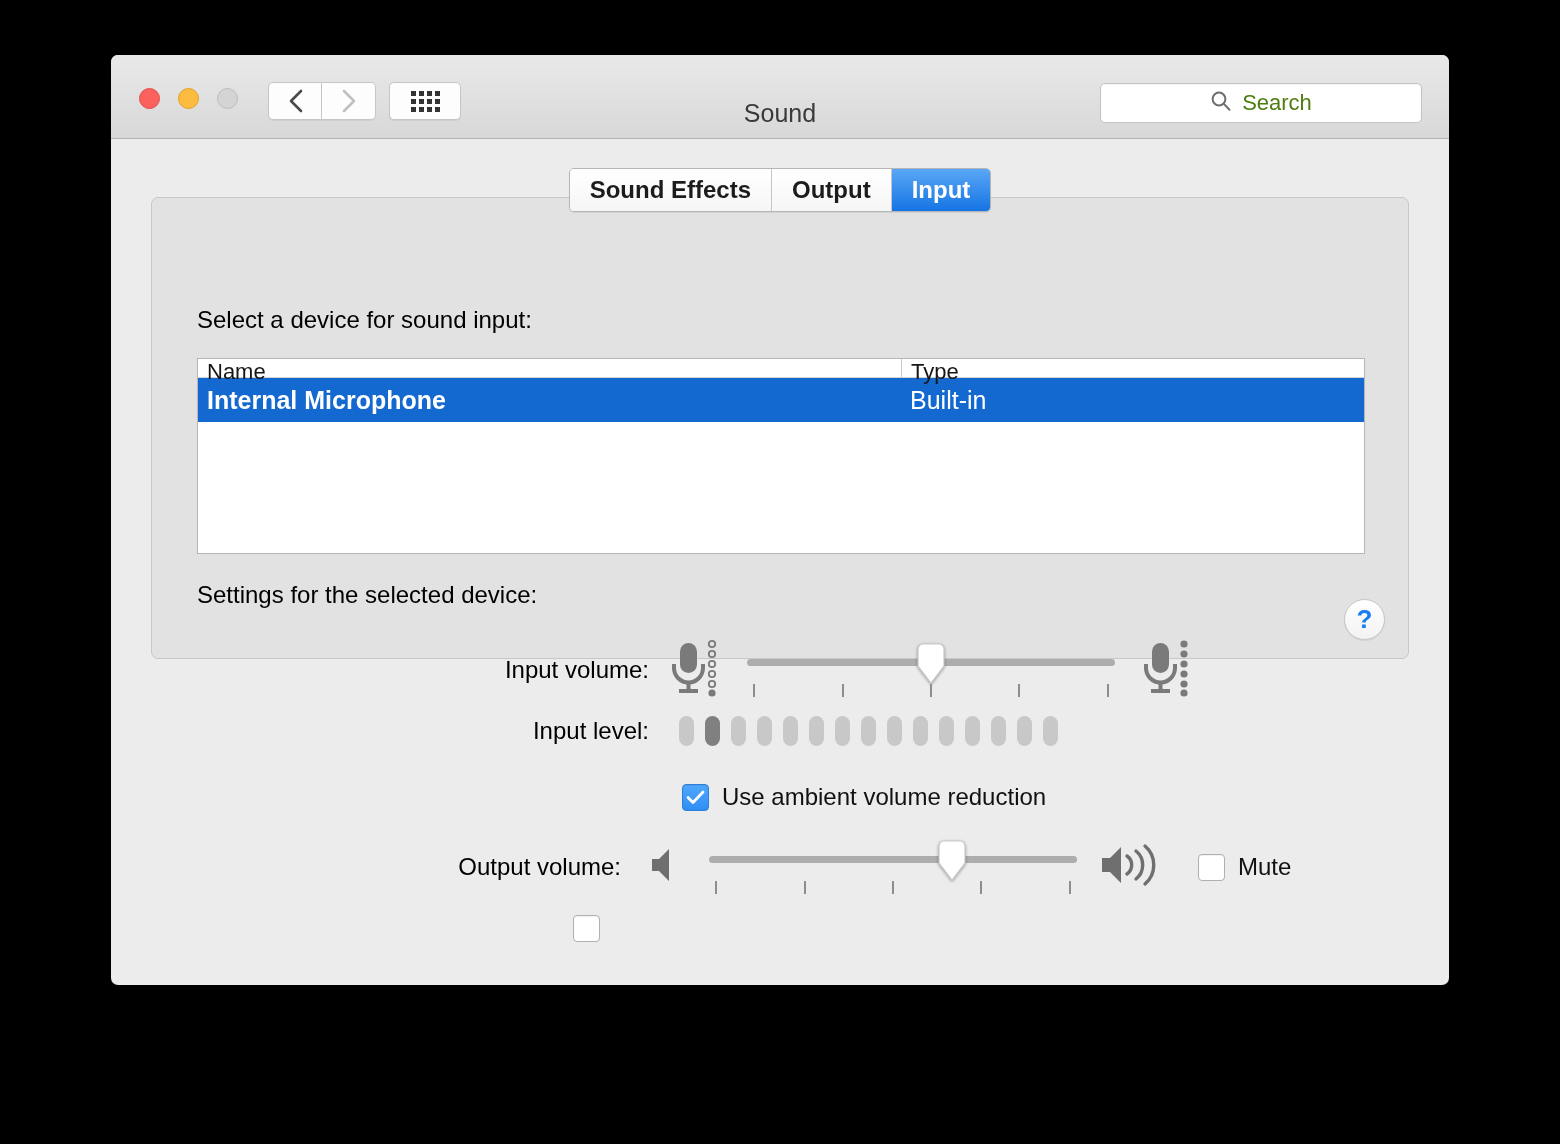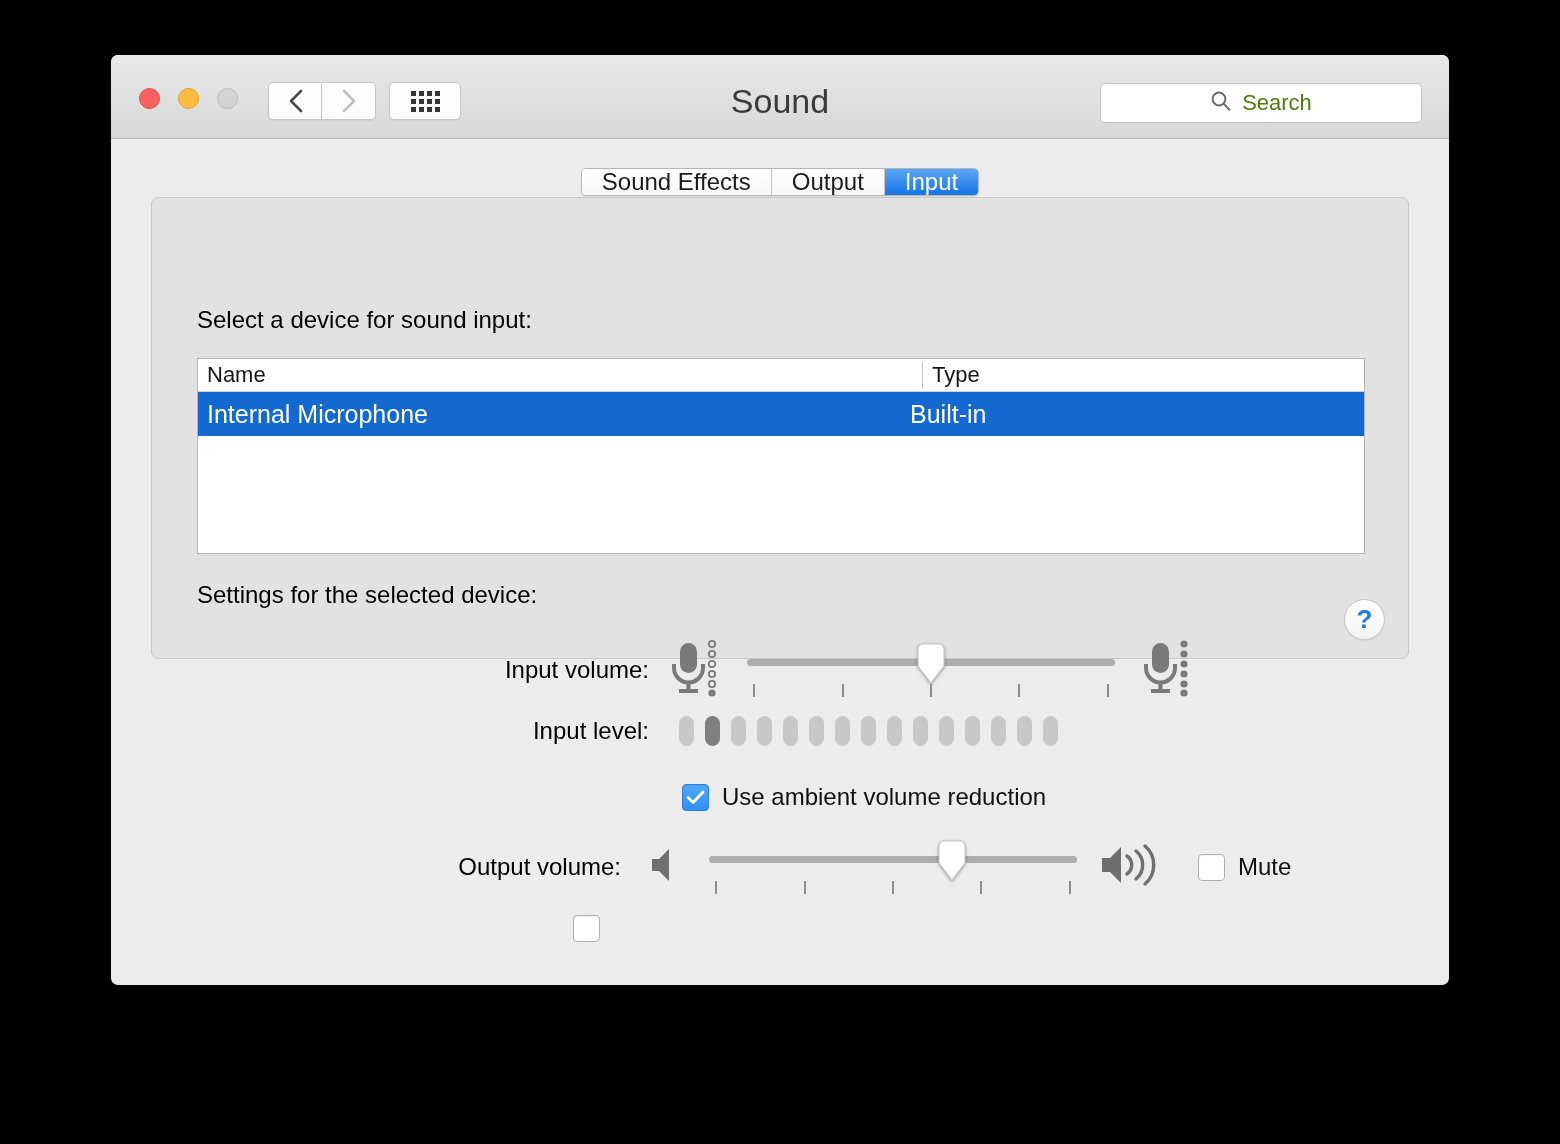--- a/index.html
+++ b/index.html
@@ -53,23 +53,23 @@
     background: #fdfdfd;
     border: 1px solid #c6c6c6;
     border-radius: 5px;
     display: flex; align-items: center; justify-content: center;
     box-shadow: 0 1px 1px rgba(0,0,0,0.06);
   }
   .griddots { display: grid; grid-template-columns: repeat(4, 5px); gap: 3px; }
   .griddots i { width: 5px; height: 5px; background: #333; display: block; }
 
   .wintitle {
-    position: absolute; left: 0; top: 4px; width: 100%; height: 84px;
-    display: flex; align-items: center; justify-content: center;
-    font-size: 34px; color: #3a3a3a;
+    position: absolute; left: 0; top: 16px; width: 100%; height: 84px;
+    display: flex; align-items: center; justify-content: center;
+    font-size: 25px; color: #3a3a3a;
   }
 
   .searchbox {
     position: absolute; right: 27px; top: 28px;
     width: 322px; height: 40px;
     background: #fff;
     border: 1px solid #c3c3c3;
     border-radius: 5px;
     display: flex; align-items: center; justify-content: center;
     gap: 10px;
@@ -84,27 +84,28 @@
     z-index: 5;
   }
   .tabs {
     display: flex;
     border: 1px solid #b6b6b6;
     border-radius: 5px;
     overflow: hidden;
     box-shadow: 0 1px 1px rgba(0,0,0,0.07);
   }
   .tab {
-    height: 26px;
+    height: 42px;
     padding: 0 20px;
     display: flex; align-items: center; justify-content: center;
     font-size: 24px;
     color: #1c1c1c;
     background: linear-gradient(to bottom, #ffffff 0%, #f6f6f6 100%);
     border-right: 1px solid #c5c5c5;
+    font-weight: bold;
   }
   .tab:last-child { border-right: none; }
   .tab.active {
     background: linear-gradient(to bottom, #5aa7f5 0%, #1574e4 100%);
     color: #ffffff;
   }
 
   
   .panel {
     position: absolute;
@@ -125,45 +126,43 @@
   
   .table {
     position: absolute;
     left: 45px; top: 160px;
     width: 1168px; height: 196px;
     background: #fff;
     border: 1px solid #b6b6b6;
   }
   .thead {
     display: flex;
-    height: 33px;
+    height: 19px;
     background: #fff;
     border-bottom: 1px solid #d3d3d3;
-    align-items: center;
-    gap: 21px;
   }
   .th {
     font-size: 22px;
     color: #161616;
     padding-left: 9px;
   }
   .th.name { width: 703px; }
   .th.type { flex: 1; border-left: 1px solid #c9c9c9; }
   .trow {
     display: flex;
     height: 44px;
     align-items: center;
     background: #1369cf;
   }
   .td {
     font-size: 25px;
     color: #fff;
     padding-left: 9px;
   }
-  .td.name { width: 703px; }
+  .td.name { width: 703px; font-weight: bold; }
   .td.type { flex: 1; }
 
   
   .ctrl-row {
     position: absolute;
     display: flex;
     align-items: center;
   }
   .ctrl-label {
     font-size: 24px;

